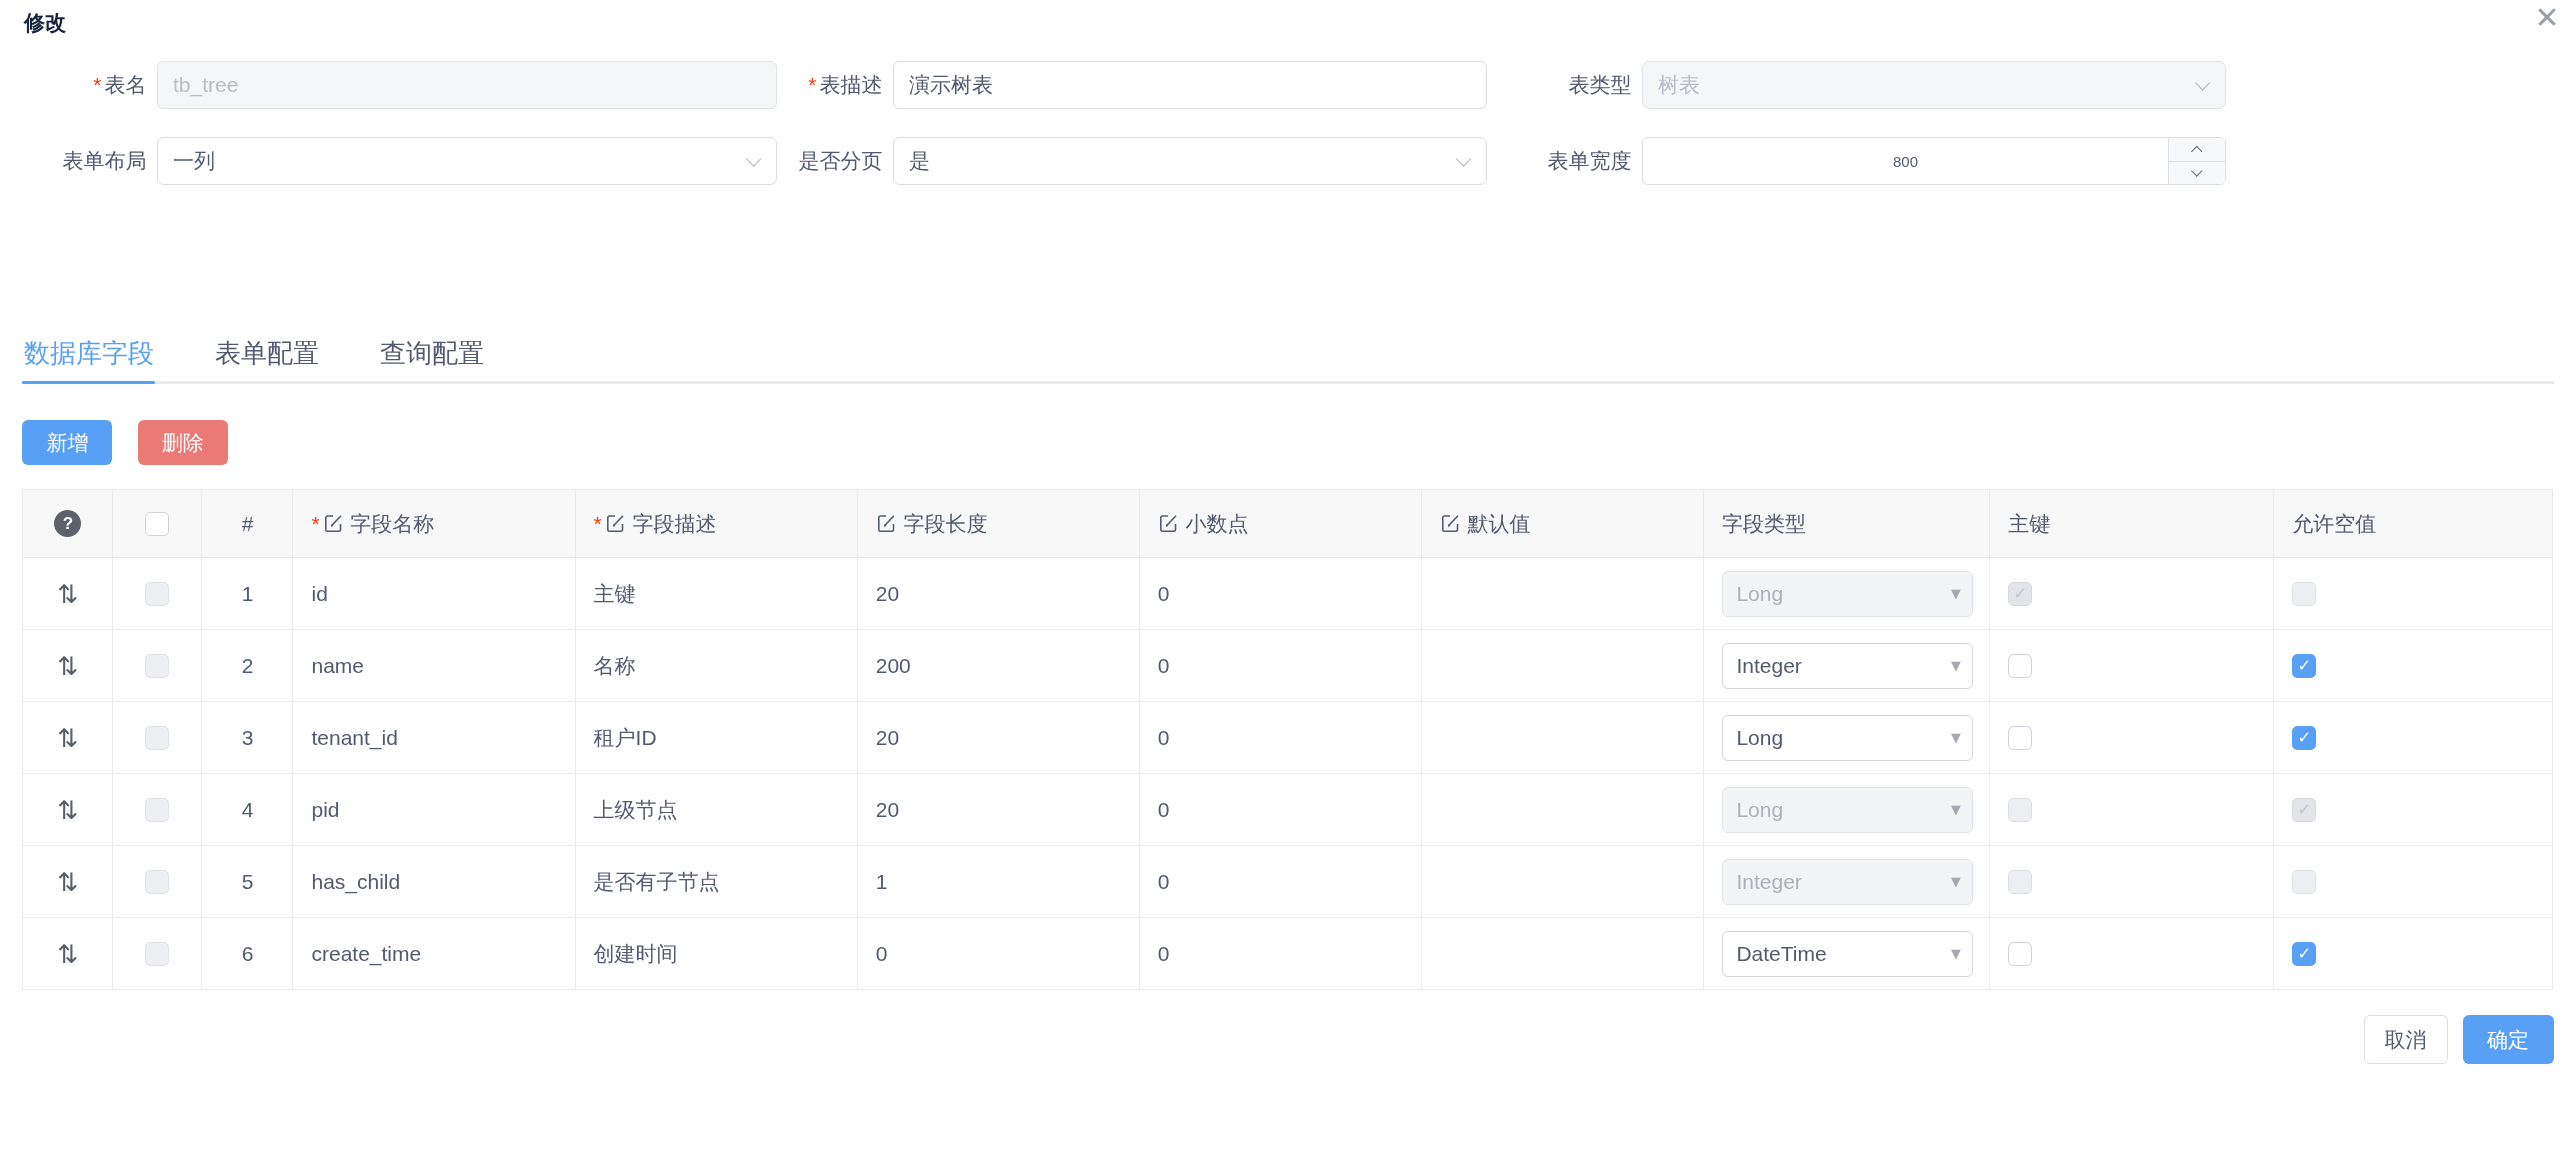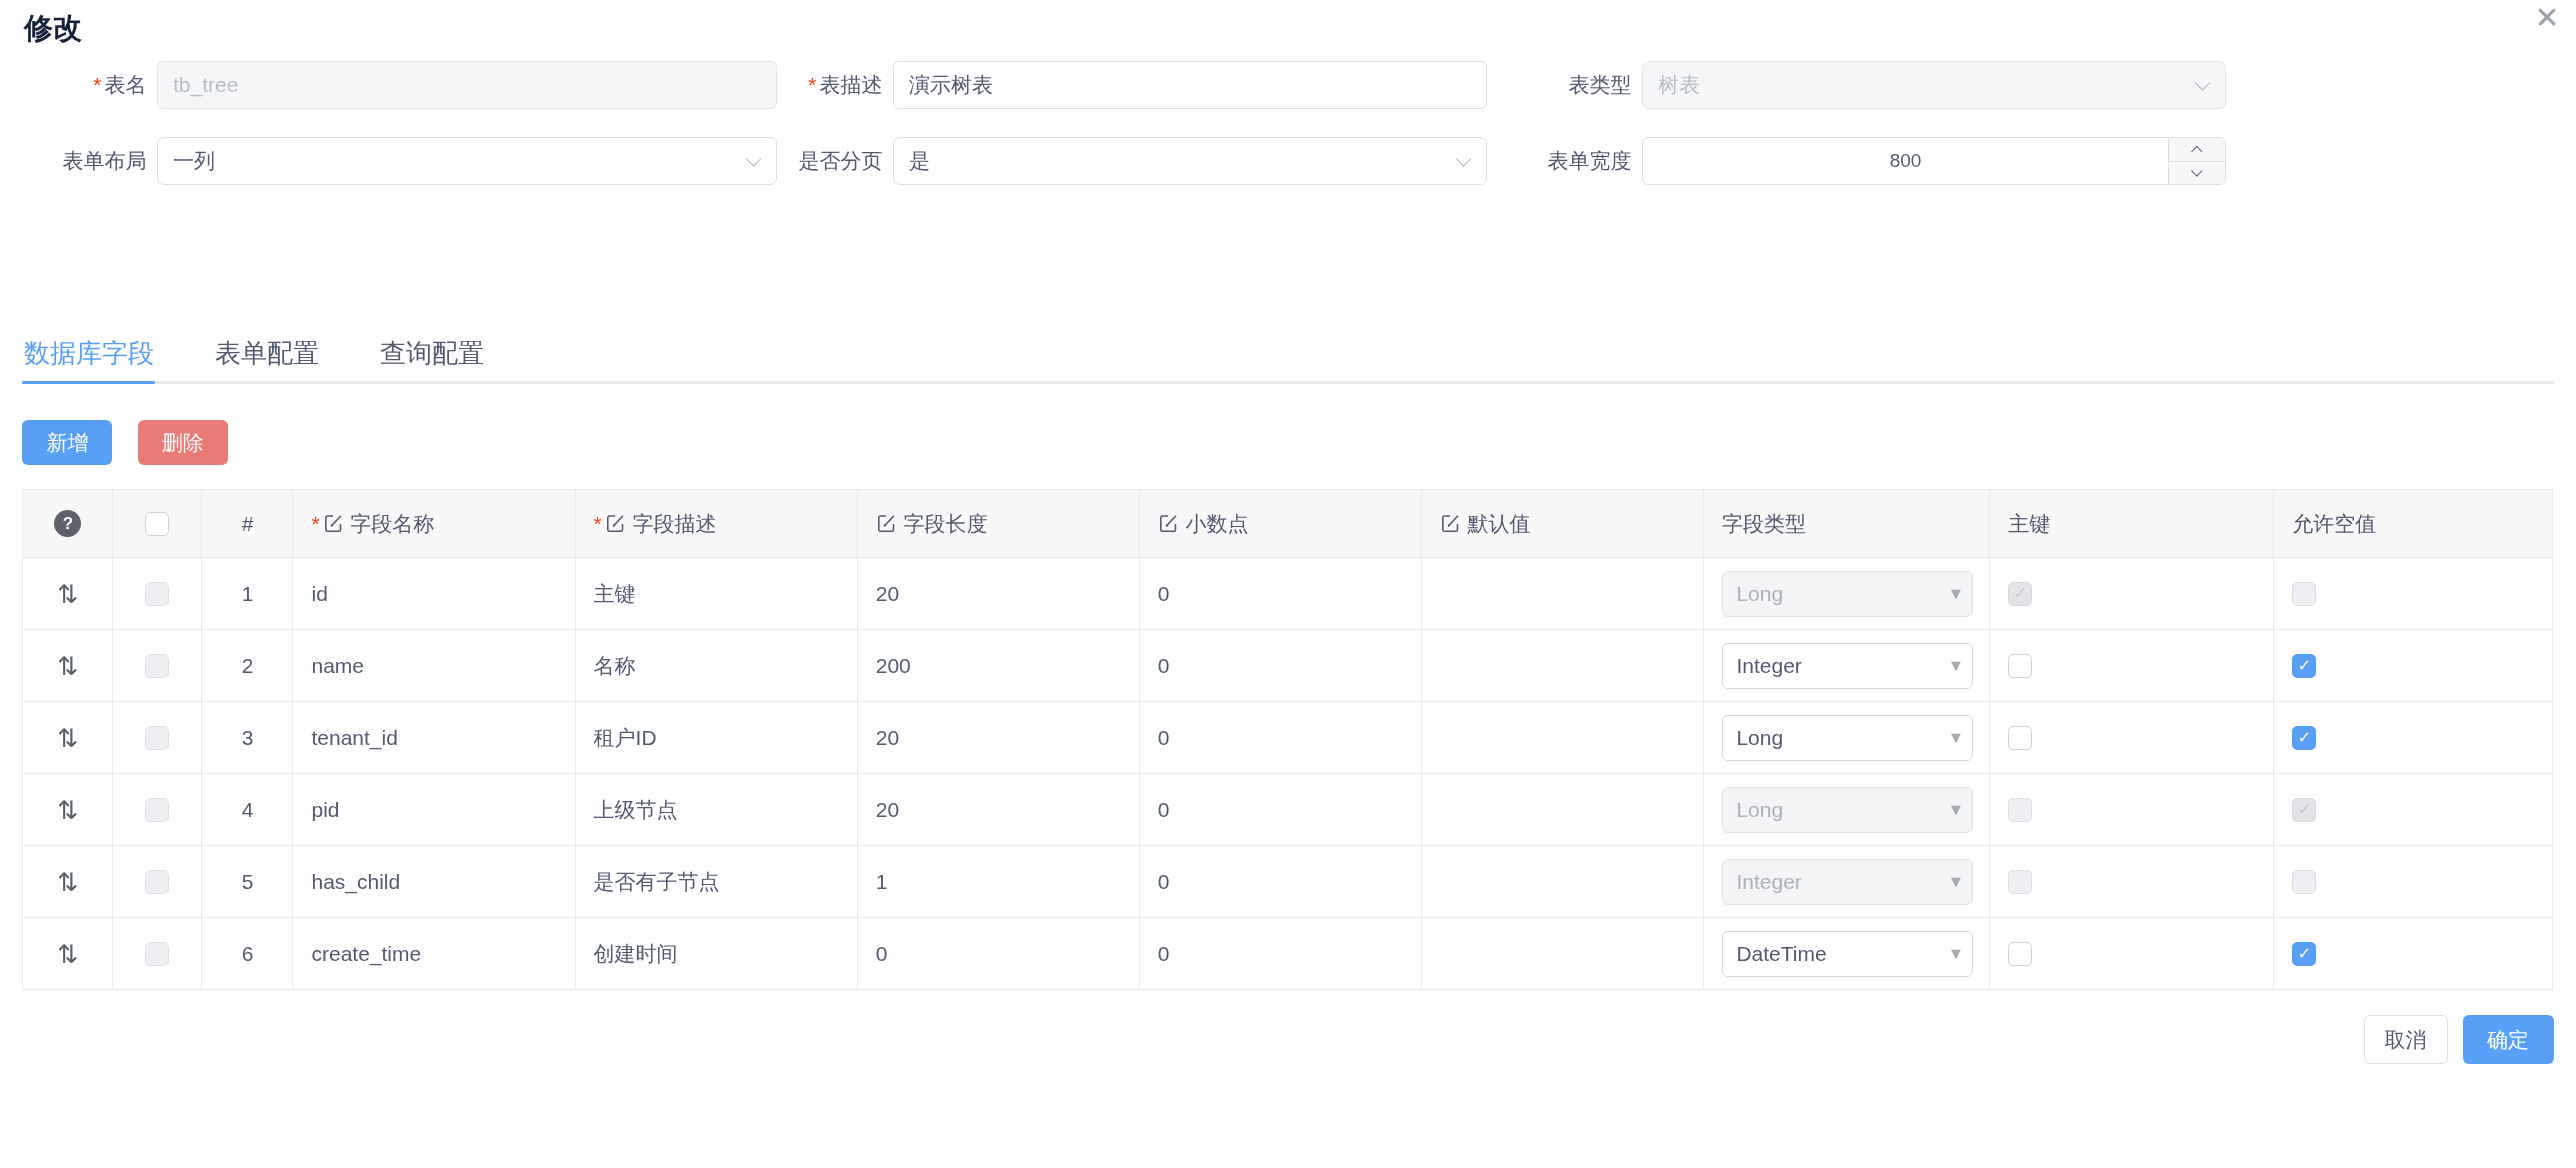--- a/index.html
+++ b/index.html
@@ -3,21 +3,21 @@
 <meta charset="utf-8">
 <style>
   * { box-sizing: border-box; }
   html,body { margin:0; padding:0; }
   body {
     width:2576px; height:1168px; background:#fff; position:relative; overflow:hidden;
     font-family:"Liberation Sans","DejaVu Sans",sans-serif; font-size:21px; color:#515a6e;
   }
   .glyph { font-family:"DejaVu Sans",sans-serif; }
 
-  .title { position:absolute; left:24px; top:9px; font-size:29px; font-weight:600; color:#17233d; }
+  .title { position:absolute; left:24px; top:9px; font-size:21px; font-weight:600; color:#17233d; }
   .close { position:absolute; right:16.4px; top:3px; font-size:30px; font-weight:300; color:#9aa0a8; line-height:1; cursor:pointer; }
 
   
   .form { position:absolute; top:61px; left:0; width:100%; }
   .form-row { display:flex; align-items:flex-end; height:48px; margin-bottom:28px; }
   .field { display:flex; align-items:center; height:48px; }
   .lbl { text-align:right; padding-right:10.5px; white-space:nowrap; color:#515a6e; }
   .star { color:#ed4014; margin-right:3px; }
   .f1 .lbl { width:157px; } .f1 .ctrl { width:620px; }
   .f2 .lbl { width:116px; } .f2 .ctrl { width:594px; }
@@ -29,21 +29,21 @@
   input.ctrl { padding:0 15px; outline:none; }
   .ctrl.disabled { background:#f4f6f8; border-color:#e0e3e8; color:#b9bec6; }
   .select { padding:0 42px 0 15px; cursor:pointer;border-radius:7px; }
   .select.disabled { cursor:default; }
   .select.disabled .val { color:#b9bec6; }
   .chev { position:absolute; right:16.4px; top:50%; width:11.2px; height:11.2px;
     border-right:1.5px solid #aab0b8; border-bottom:1.5px solid #aab0b8;
     transform:translateY(-68%) rotate(45deg); }
   .numwrap { padding:0; }
   input.num { border:none; outline:none; background:transparent; height:100%;
-    width:calc(100% - 57px); text-align:center; font-size:19px; color:#515a6e;
+    width:calc(100% - 57px); text-align:center; font-size:15px; color:#515a6e;
     font-family:"Liberation Sans","DejaVu Sans",sans-serif; }
   .stepper { position:absolute; right:0; top:0; bottom:0; width:57px; border-left:1.5px solid #dcdee2;
     display:flex; flex-direction:column; border-radius:0 4.5px 4.5px 0; overflow:hidden; }
   .step { flex:1; background:#f7f8fa; display:flex; align-items:center; justify-content:center; cursor:pointer; }
   .step-up { border-bottom:1.5px solid #dcdee2; }
   .chev-s { width:7.5px; height:7.5px; border-right:1.5px solid #5d636c; border-bottom:1.5px solid #5d636c; }
   .chev-s.up { transform:rotate(-135deg) translate(-1.5px,-1.5px); }
   .chev-s.down { transform:rotate(45deg) translate(-1.5px,-1.5px); }
 
   

